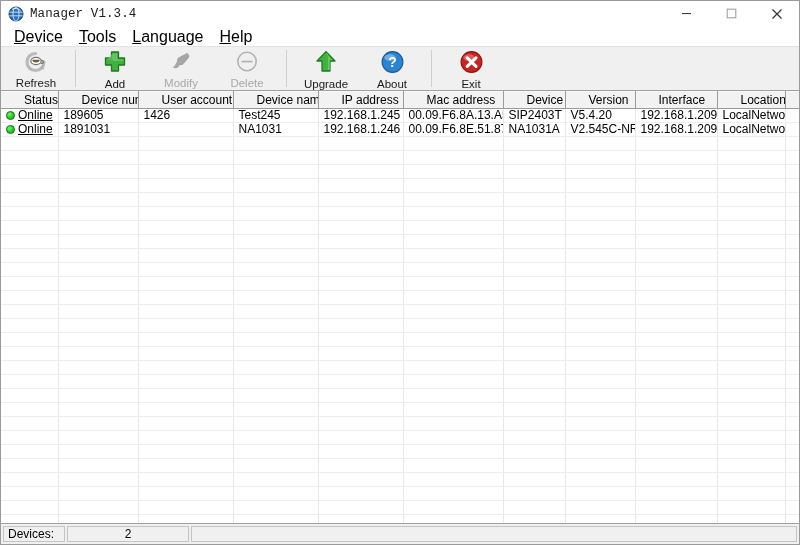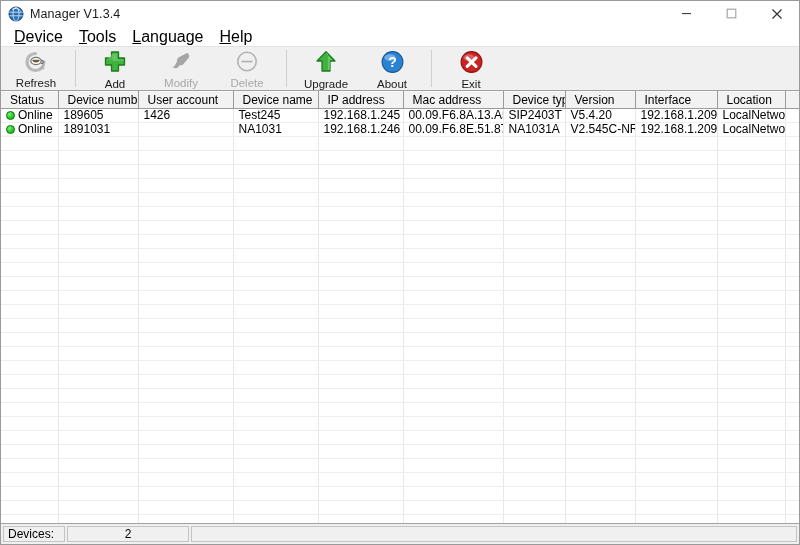--- a/index.html
+++ b/index.html
@@ -40,21 +40,21 @@
   #title-icon {
     width: 16px;
     height: 16px;
     margin-left: 7px;
     margin-right: 6px;
     flex: 0 0 auto;
   }
   #title-text {
     font-size: 12.5px;
     color: #1a1a1a;
-    font-family: Liberation Sans, sans-serif;
+    font-family: Liberation Mono, monospace;
     letter-spacing: 0.1px;
   }
   #window-controls {
     position: absolute;
     right: 0;
     top: 0;
     height: 25px;
     display: flex;
   }
   .win-btn {
@@ -143,21 +143,21 @@
     table-layout: fixed;
     font-size: 12px;
   }
   #device-table thead th {
     background: #f2f2f2;
     border-right: 1px solid #9b9b9b;
     border-bottom: 1px solid #9b9b9b;
     border-top: 1px solid #f8f8f8;
     font-weight: normal;
     text-align: left;
-    padding: 1px 0 1px 9px;
+    padding: 1px 0 1px 23px;
     height: 15px;
     font-size: 12px;
     color: #000000;
     white-space: nowrap;
     overflow: hidden;
     box-sizing: border-box;
     margin-left: 14px;
   }
   #device-table tbody td {
     border-right: 1px solid #e8e8e8;
@@ -181,21 +181,21 @@
   }
   .status-dot {
     width: 9px;
     height: 9px;
     border-radius: 50%;
     background: radial-gradient(circle at 34% 30%, #7ff07f 0%, #36cf36 45%, #17a017 100%);
     border: 1px solid #0d7a0d;
     box-sizing: border-box;
     flex: 0 0 auto;
   }
-  .status-text { font-size: 12px; color: #000; }
+  .status-text { font-size: 12px; color: #000; text-decoration: underline; }
 
   
   .gutter-col { width: 16px; }
   th.gutter-th { background: #f2f2f2; border-right: none; }
   td.gutter-td { border-right: none; background:#ffffff; }
 
   #v-scrollbar {
     position: absolute;
     top: 0;
     right: 0;

